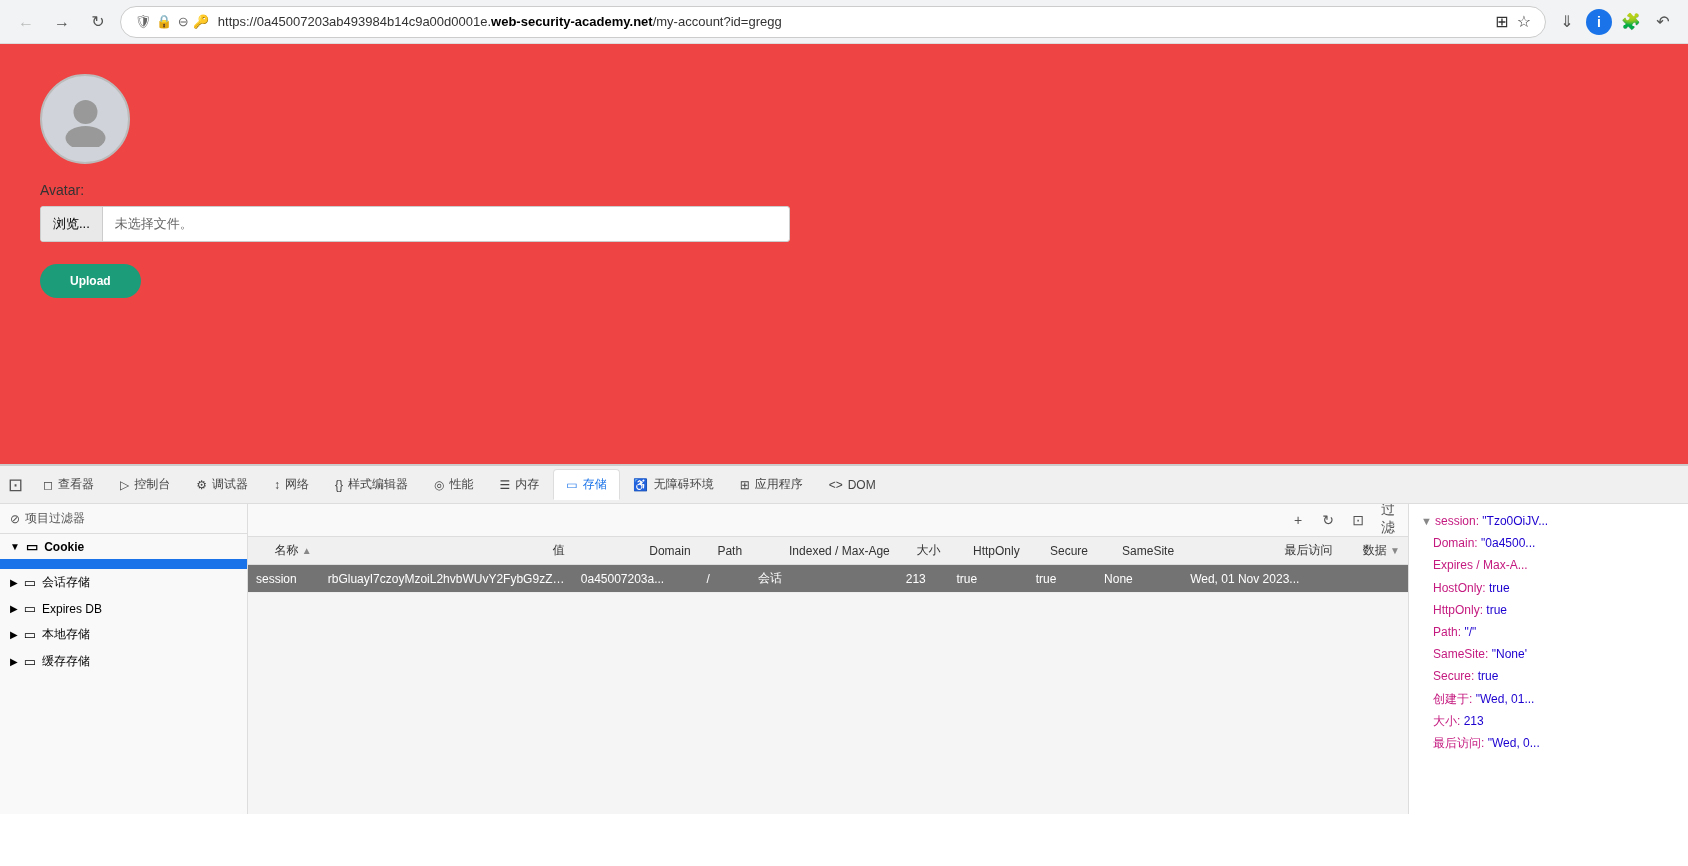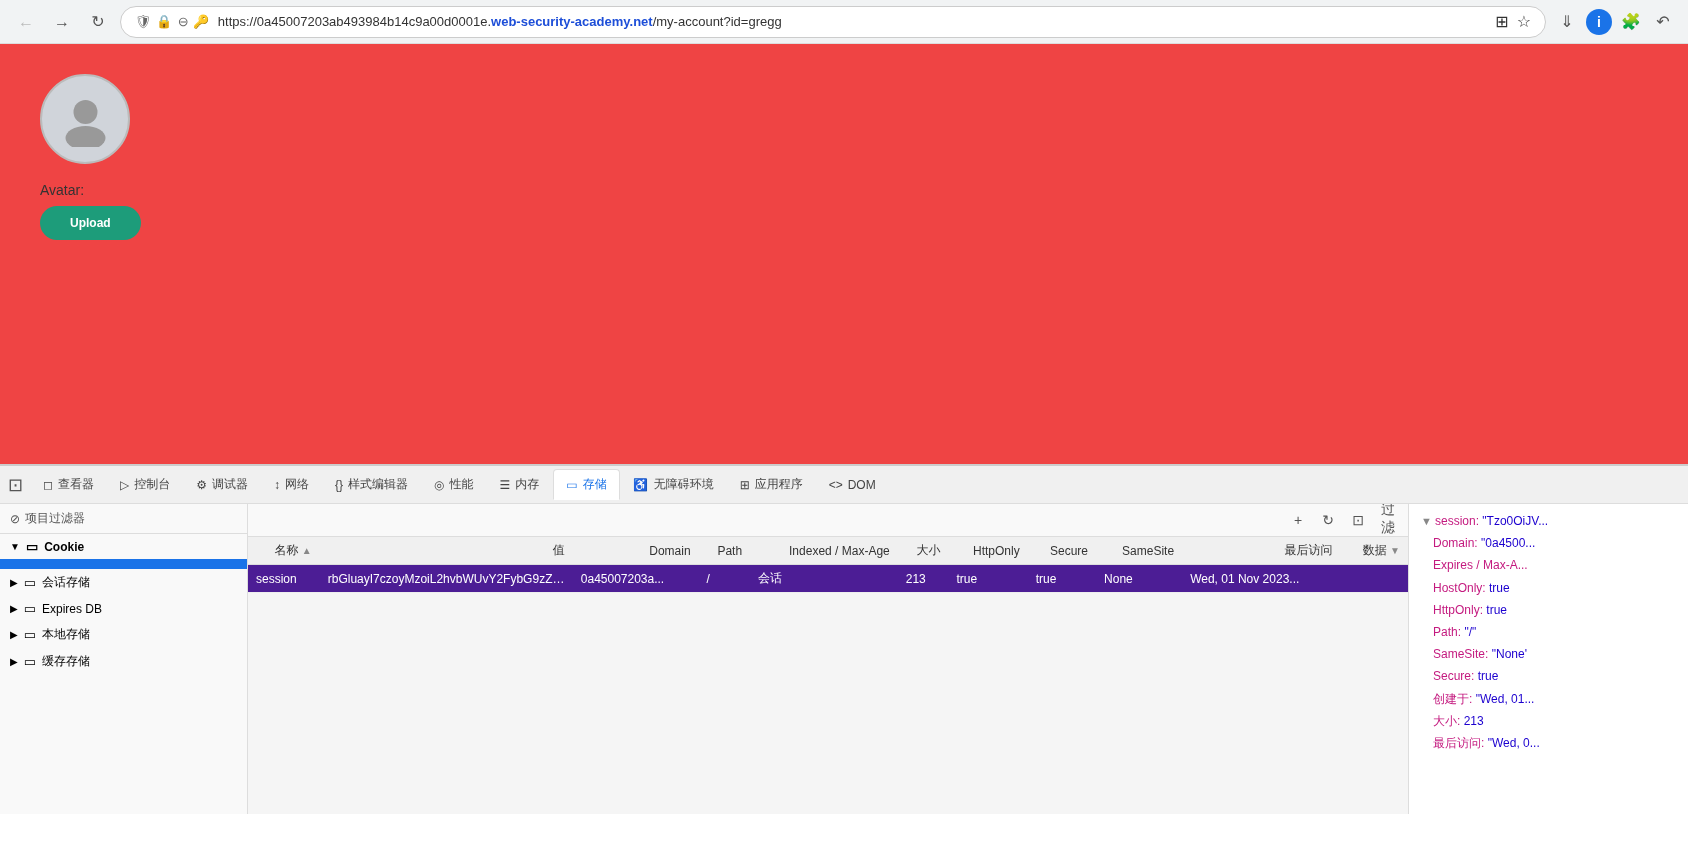--- a/index.html
+++ b/index.html
@@ -34,21 +34,21 @@
       border-radius: 20px;
       display: flex;
       align-items: center;
       padding: 0 14px;
       gap: 8px;
       font-size: 13px;
       color: #333;
     }
     .address-bar .security-icons { display: flex; gap: 5px; color: #666; font-size: 13px; }
     .address-bar .url { flex: 1; color: #333; font-size: 13px; }
-    .address-bar .url strong { color: #1d4ed8; }
+    .address-bar .url strong { color: #000000; }
     .browser-right-icons { display: flex; gap: 6px; align-items: center; color: #555; font-size: 16px; }
     .browser-right-icons span { cursor: pointer; width: 26px; height: 26px; display: flex; align-items: center; justify-content: center; border-radius: 4px; }
 
     
     .main-content {
       background: #ef4444;
       padding: 30px 40px;
       min-height: 420px;
       display: flex;
       flex-direction: column;
@@ -218,21 +218,21 @@
     }
     .cookie-table td {
       border-bottom: 1px solid #eee;
       padding: 5px 8px;
       white-space: nowrap;
       overflow: hidden;
       text-overflow: ellipsis;
       max-width: 200px;
     }
     .cookie-table tr.selected td {
-      background: #4c1d95;
+      background: #737373;
       color: #fff;
     }
     .cookie-table-wrapper {
       overflow: auto;
       flex: 1;
     }
 
     
     .details-panel {
       width: 280px;
@@ -282,20 +282,24 @@
 </div>
 
 <div class="main-content">
   <div class="avatar-circle">
     <svg width="55" height="55" viewBox="0 0 55 55" fill="none">
       <circle cx="27.5" cy="20" r="12" fill="#999"></circle>
       <ellipse cx="27.5" cy="46" rx="20" ry="12" fill="#999"></ellipse>
     </svg>
   </div>
   <div class="avatar-label">Avatar:</div>
+  <div class="file-input-row">
+    <button class="browse-btn">浏览...</button>
+    <span class="file-placeholder">未选择文件。</span>
+  </div>
   <button class="upload-btn">Upload</button>
 </div>
 
 <div class="devtools">
 
   <div class="devtools-tabs">
     <span style="font-size:18px; margin-right:6px; cursor:pointer; color:#555;">⊡</span>
     <div class="devtools-tab">
       <span>◻</span>
       <span>查看器</span>

